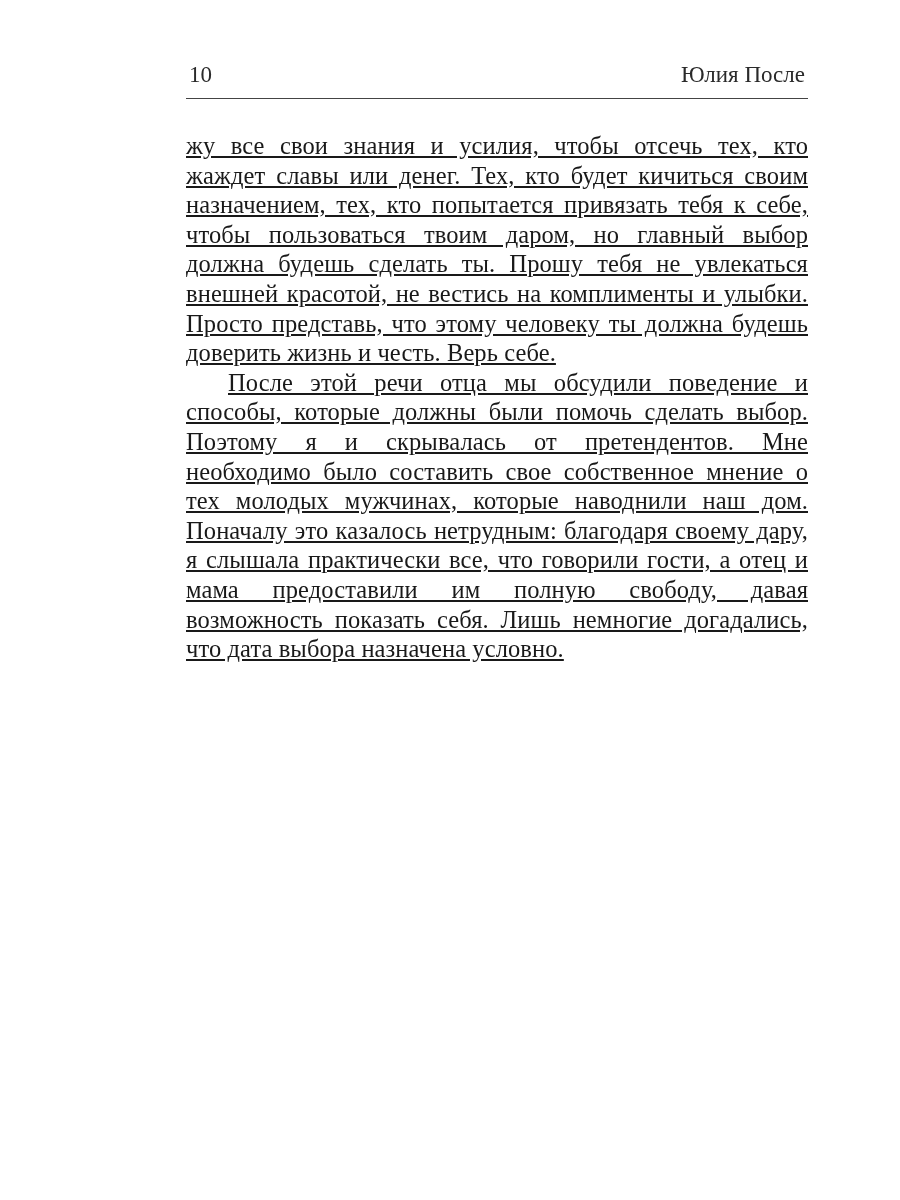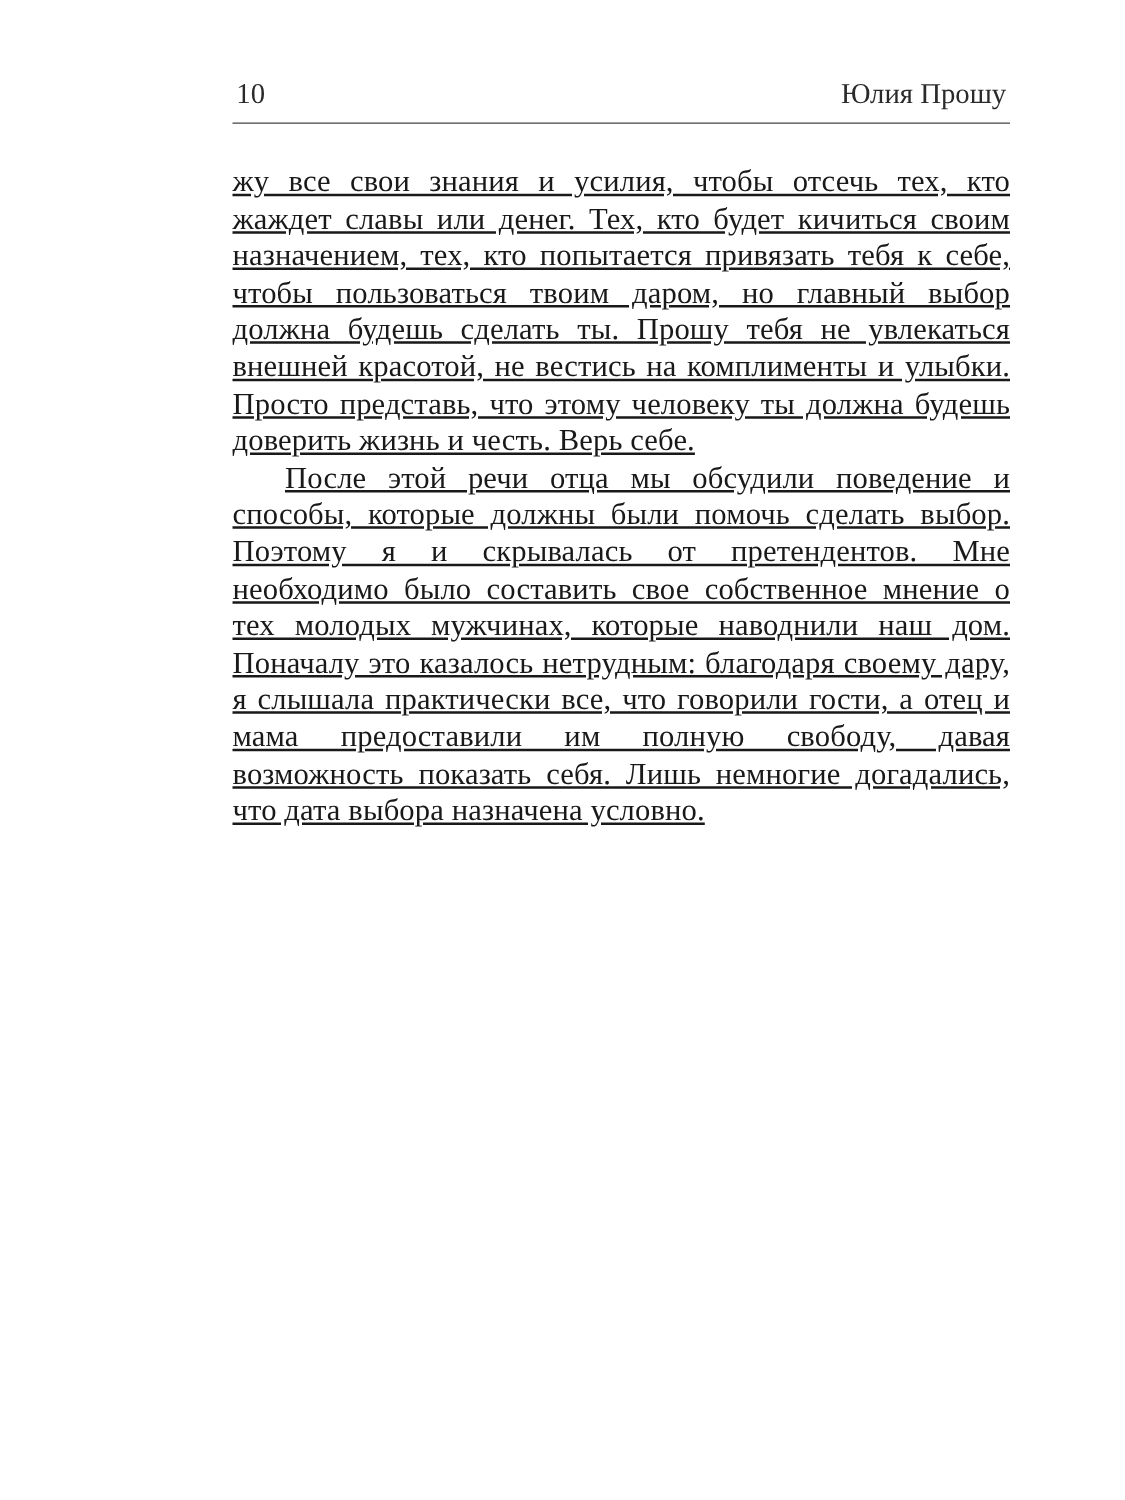--- a/index.html
+++ b/index.html
@@ -55,21 +55,21 @@
   }
 </style>
 </head>
 <body>
 
 <div class="page">
   <div class="content">
 
     <div class="running-header">
       <span>10</span>
-      <span>Юлия Прошу</span>
+      <span>Юлия После</span>
     </div>
 
     <hr class="header-rule">
 
     <div class="body-text">
       <p lang="ru">жу все свои знания и усилия, чтобы отсечь тех, кто жаждет славы или денег. Тех, кто будет кичиться своим назначением, тех, кто попытается привязать тебя к себе, чтобы пользоваться твоим даром, но главный выбор должна будешь сделать ты. Прошу тебя не увлекаться внешней красотой, не вестись на комплименты и улыбки. Просто представь, что этому человеку ты должна будешь доверить жизнь и честь. Верь себе.</p>
       <p lang="ru" class="indented">После этой речи отца мы обсудили поведение и способы, которые должны были помочь сделать выбор. Поэтому я и скрывалась от претендентов. Мне необходимо было составить свое собственное мнение о тех молодых мужчинах, которые наводнили наш дом. Поначалу это казалось нетрудным: благодаря своему дару, я слышала практически все, что говорили гости, а отец и мама предоставили им полную свободу, давая возможность показать себя. Лишь немногие догадались, что дата выбора назначена условно.</p>
     </div>
 
   </div>

